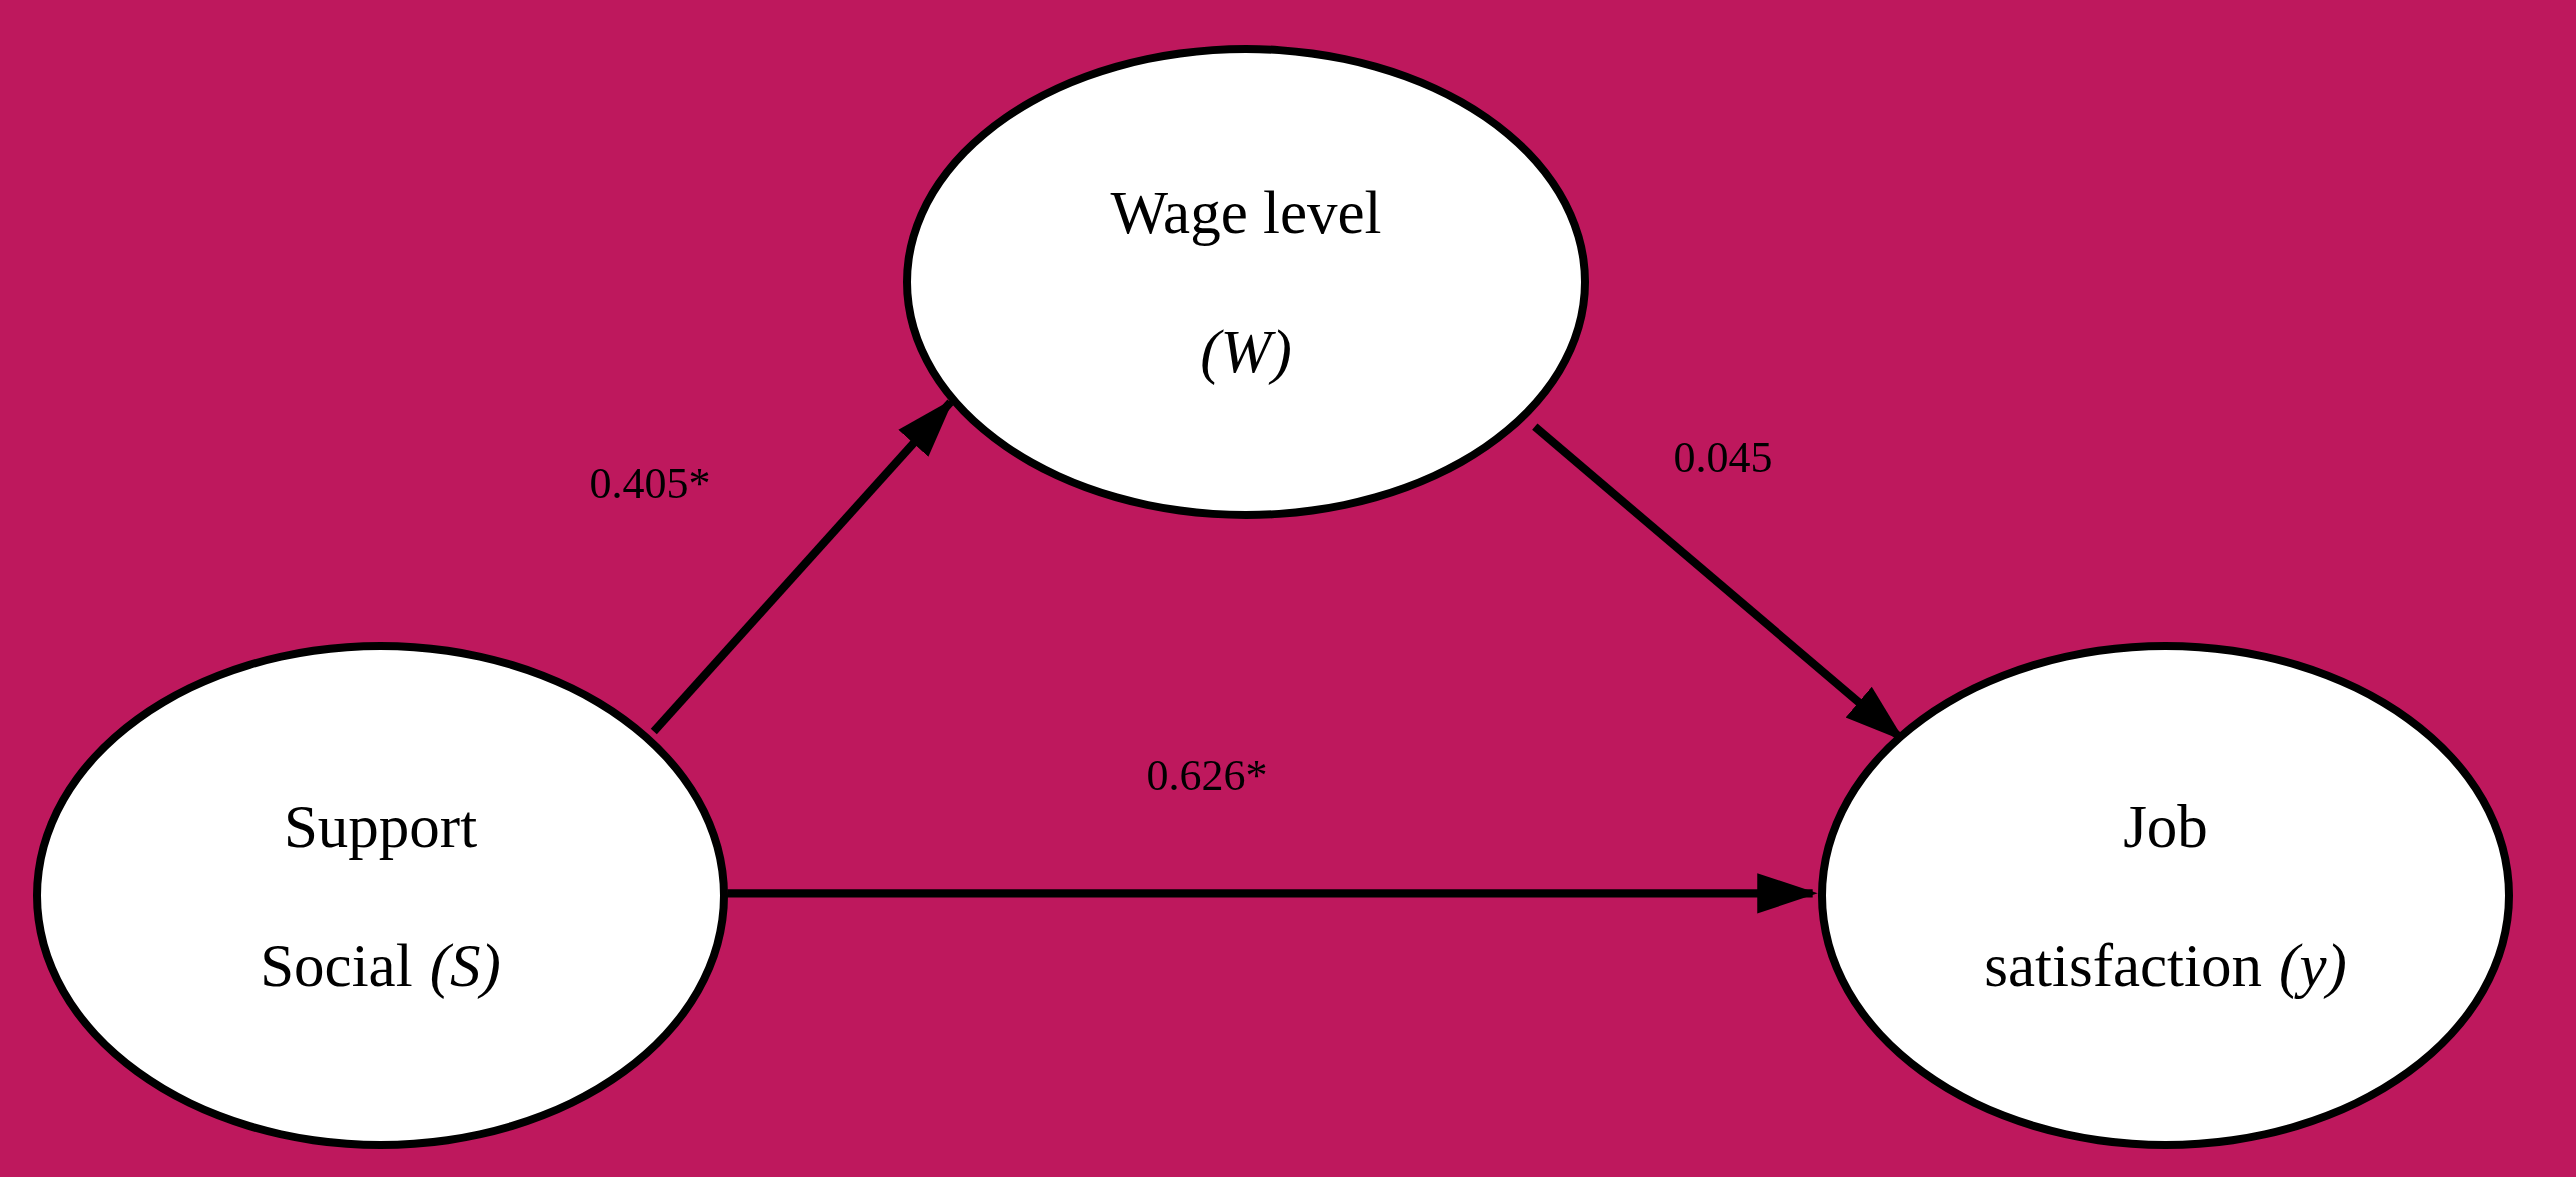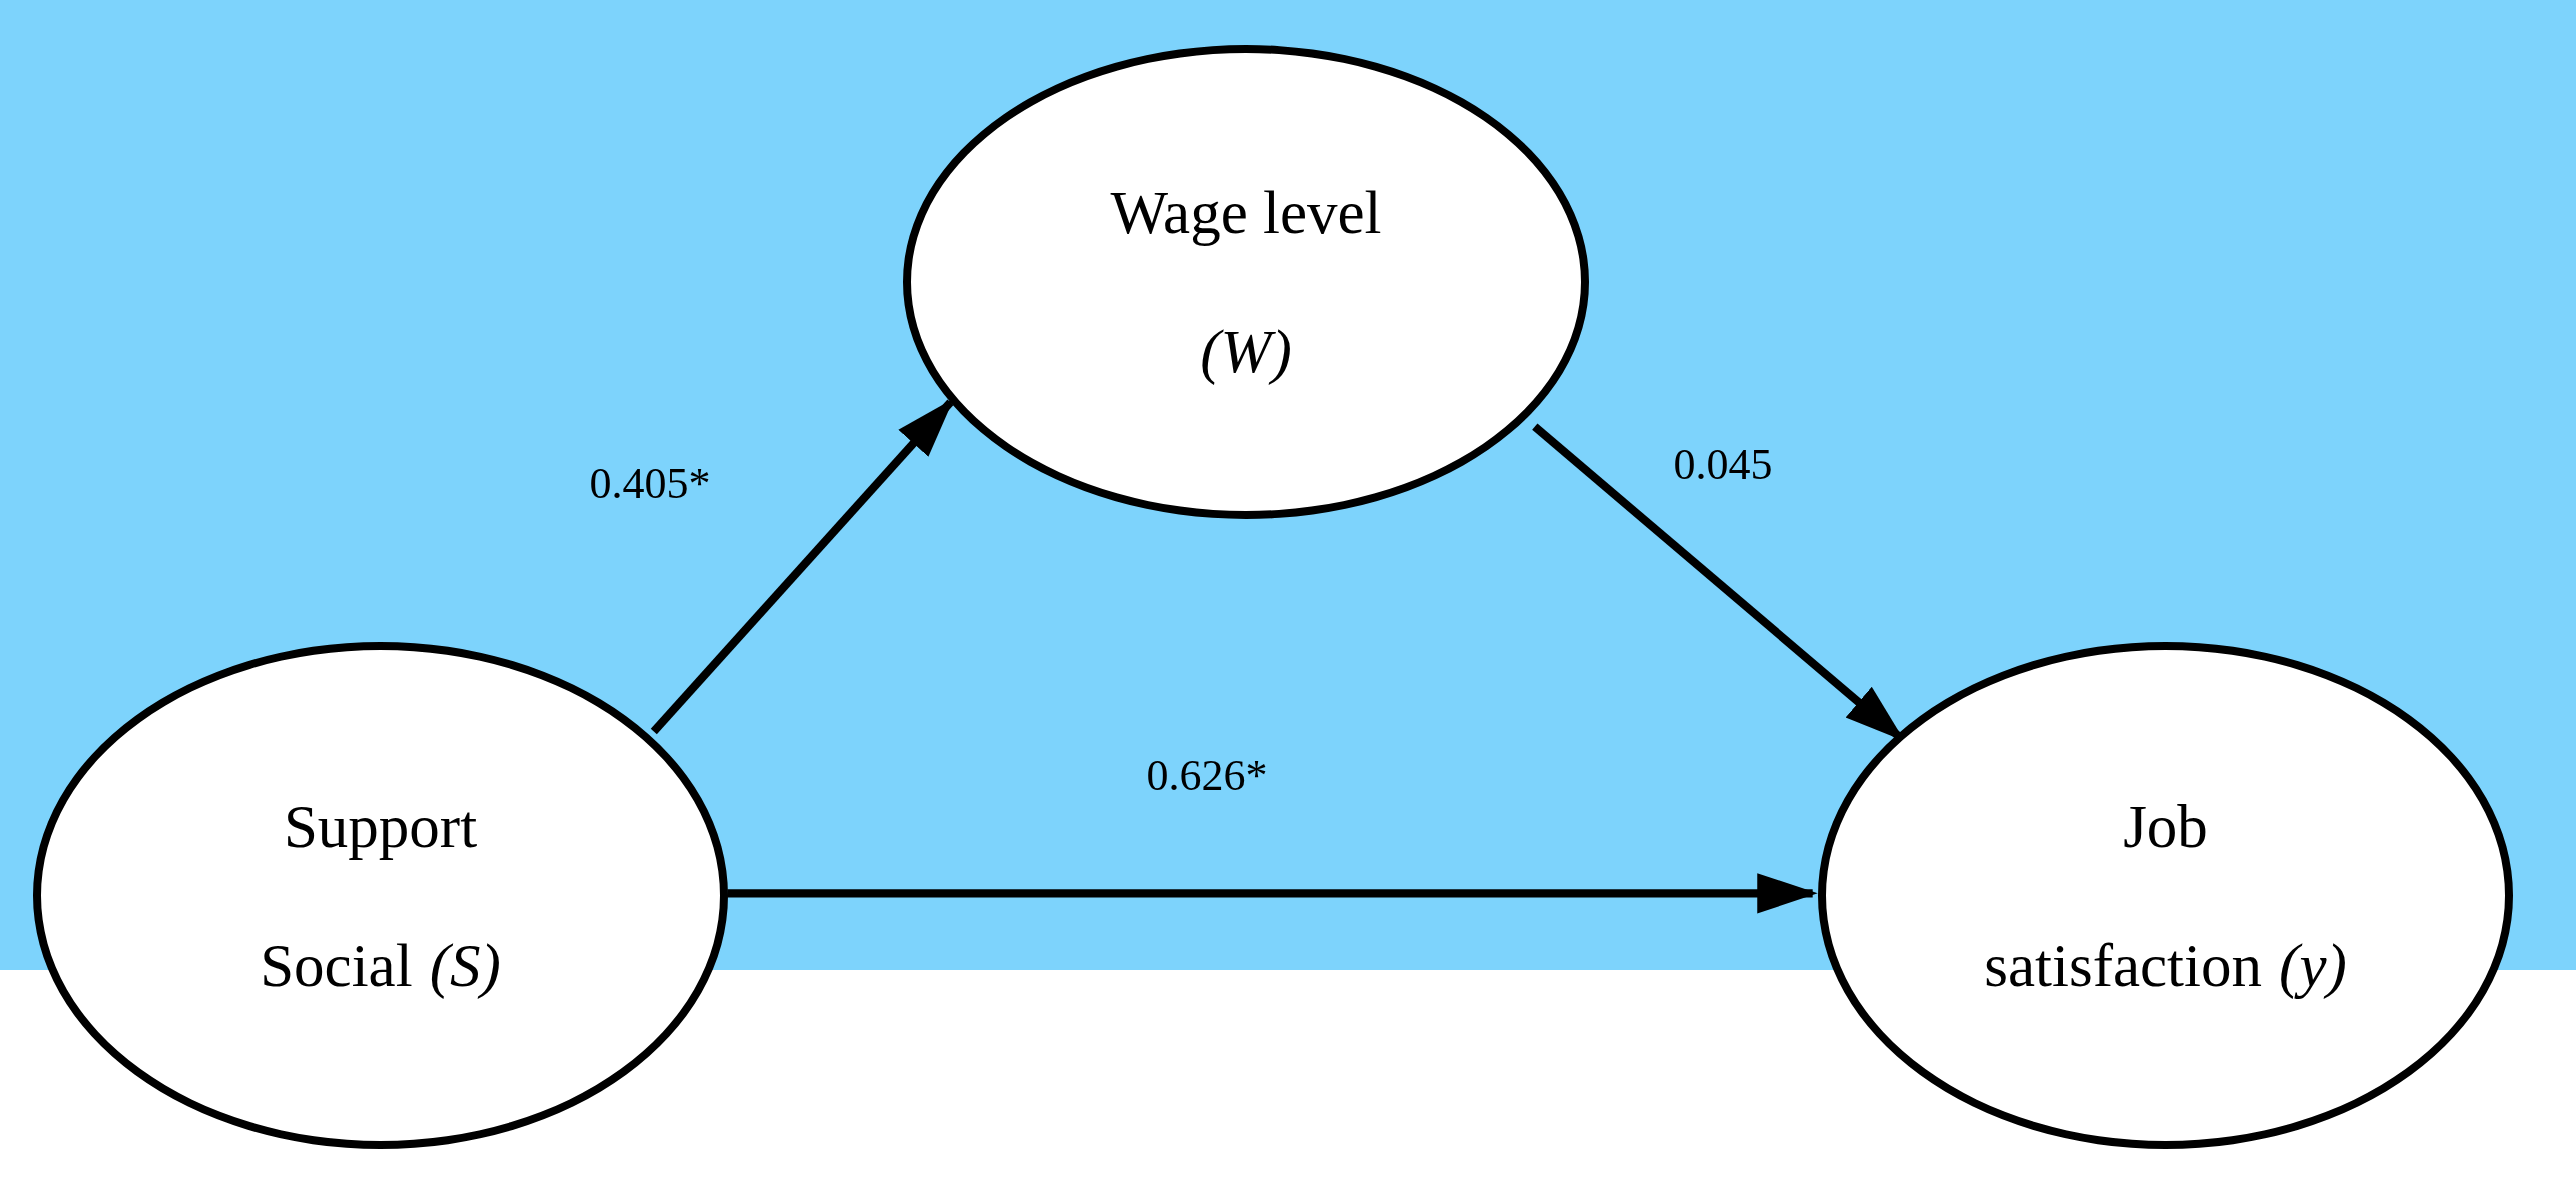--- a/index.html
+++ b/index.html
@@ -8,22 +8,22 @@
     background: #ffffff;
     width: 2576px;
     height: 1195px;
     overflow: hidden;
     font-family: "Liberation Serif", "DejaVu Serif", serif;
     color: #000000;
   }
   .canvas {
     position: relative;
     width: 2576px;
-    height: 970px;
-    background: #7dd3fc;
+    height: 1177px;
+    background: #be185d;
   }
   .arrows {
     position: absolute;
     left: 0;
     top: 0;
     width: 2576px;
     height: 1195px;
   }
   .node {
     position: absolute;
@@ -69,21 +69,21 @@
     margin-right: 0.28em;
   }
   .edge-label {
     position: absolute;
     transform: translate(-50%, -50%);
     font-size: 44px;
     line-height: 1;
     white-space: nowrap;
   }
   .label-s-w { left: 650px;  top: 484px; }
-  .label-w-y { left: 1723px; top: 458px; margin-top: 7px; }
+  .label-w-y { left: 1723px; top: 458px; }
   .label-s-y { left: 1207px; top: 776px; }
 </style>
 </head>
 <body>
 
 <div class="canvas">
 
   <svg class="arrows" viewBox="0 0 3152 1462" xmlns="http://www.w3.org/2000/svg">
     <defs>
       <marker id="arrowhead" viewBox="0 0 12 8" refX="11" refY="4" markerUnits="userSpaceOnUse" markerWidth="74" markerHeight="52" orient="auto">

